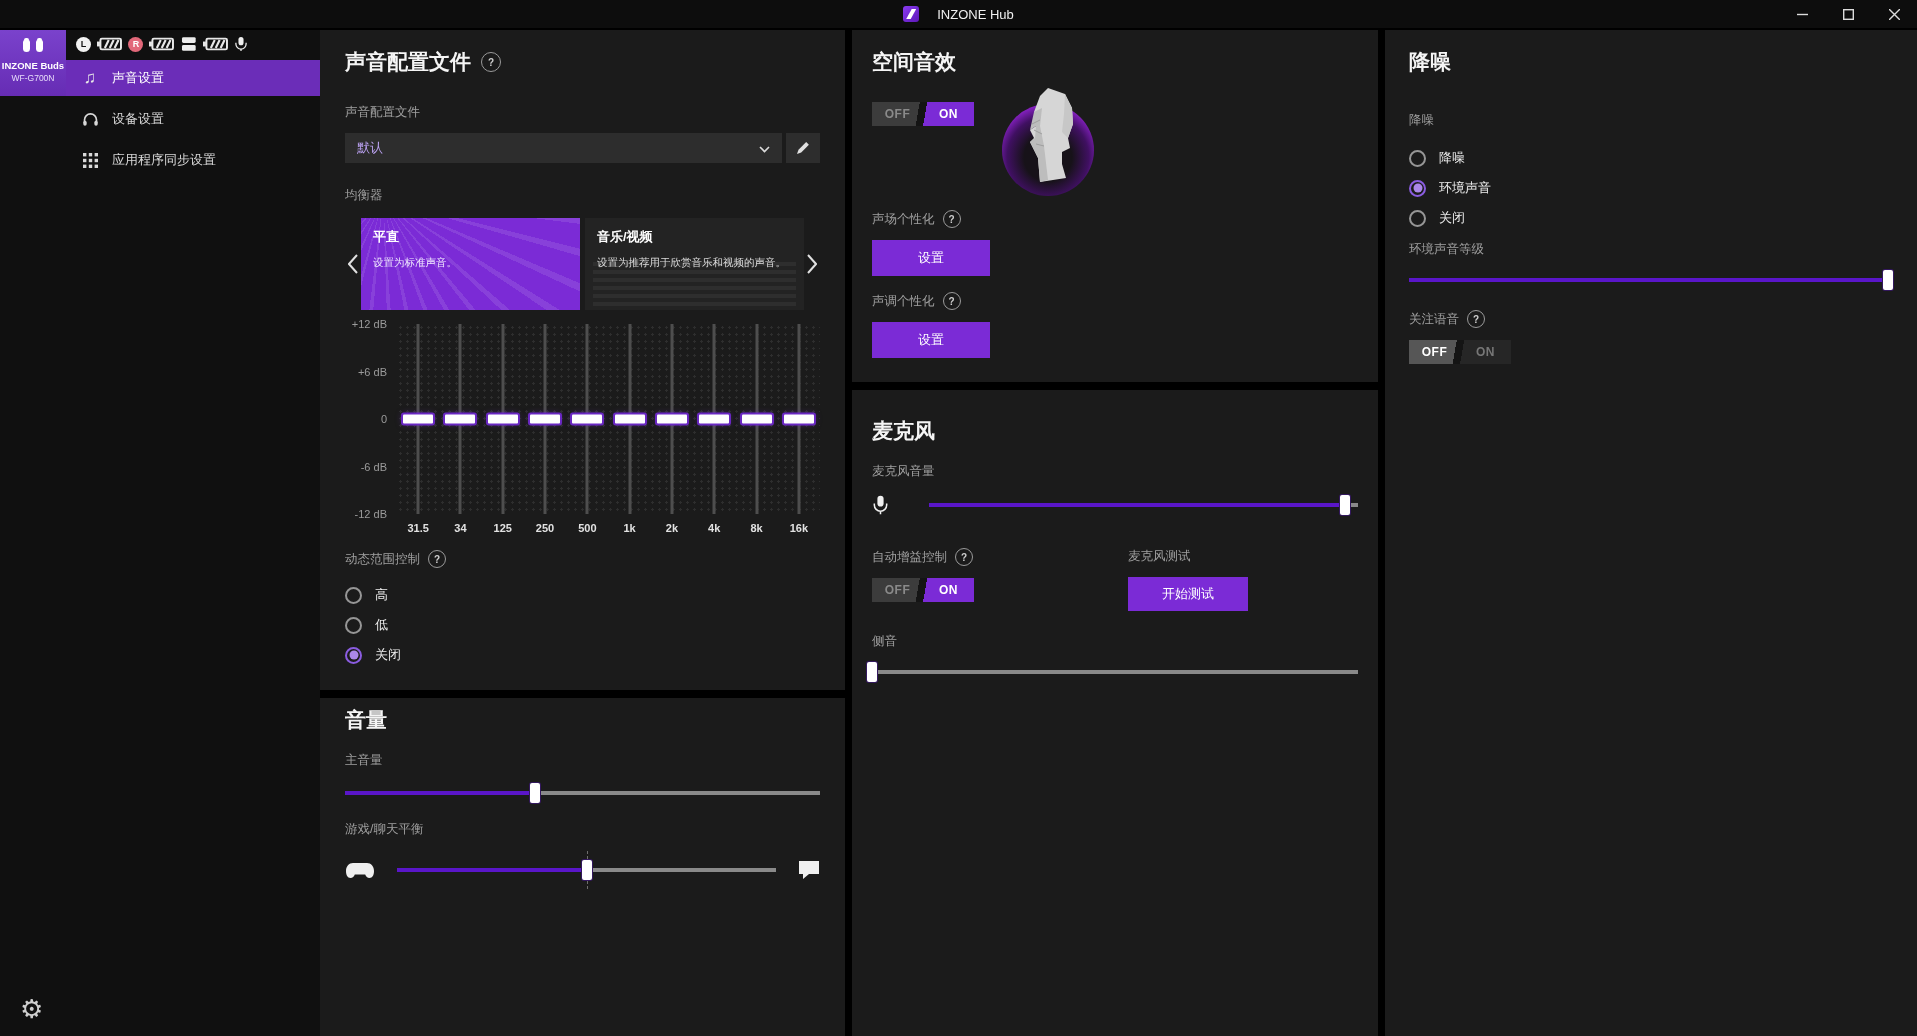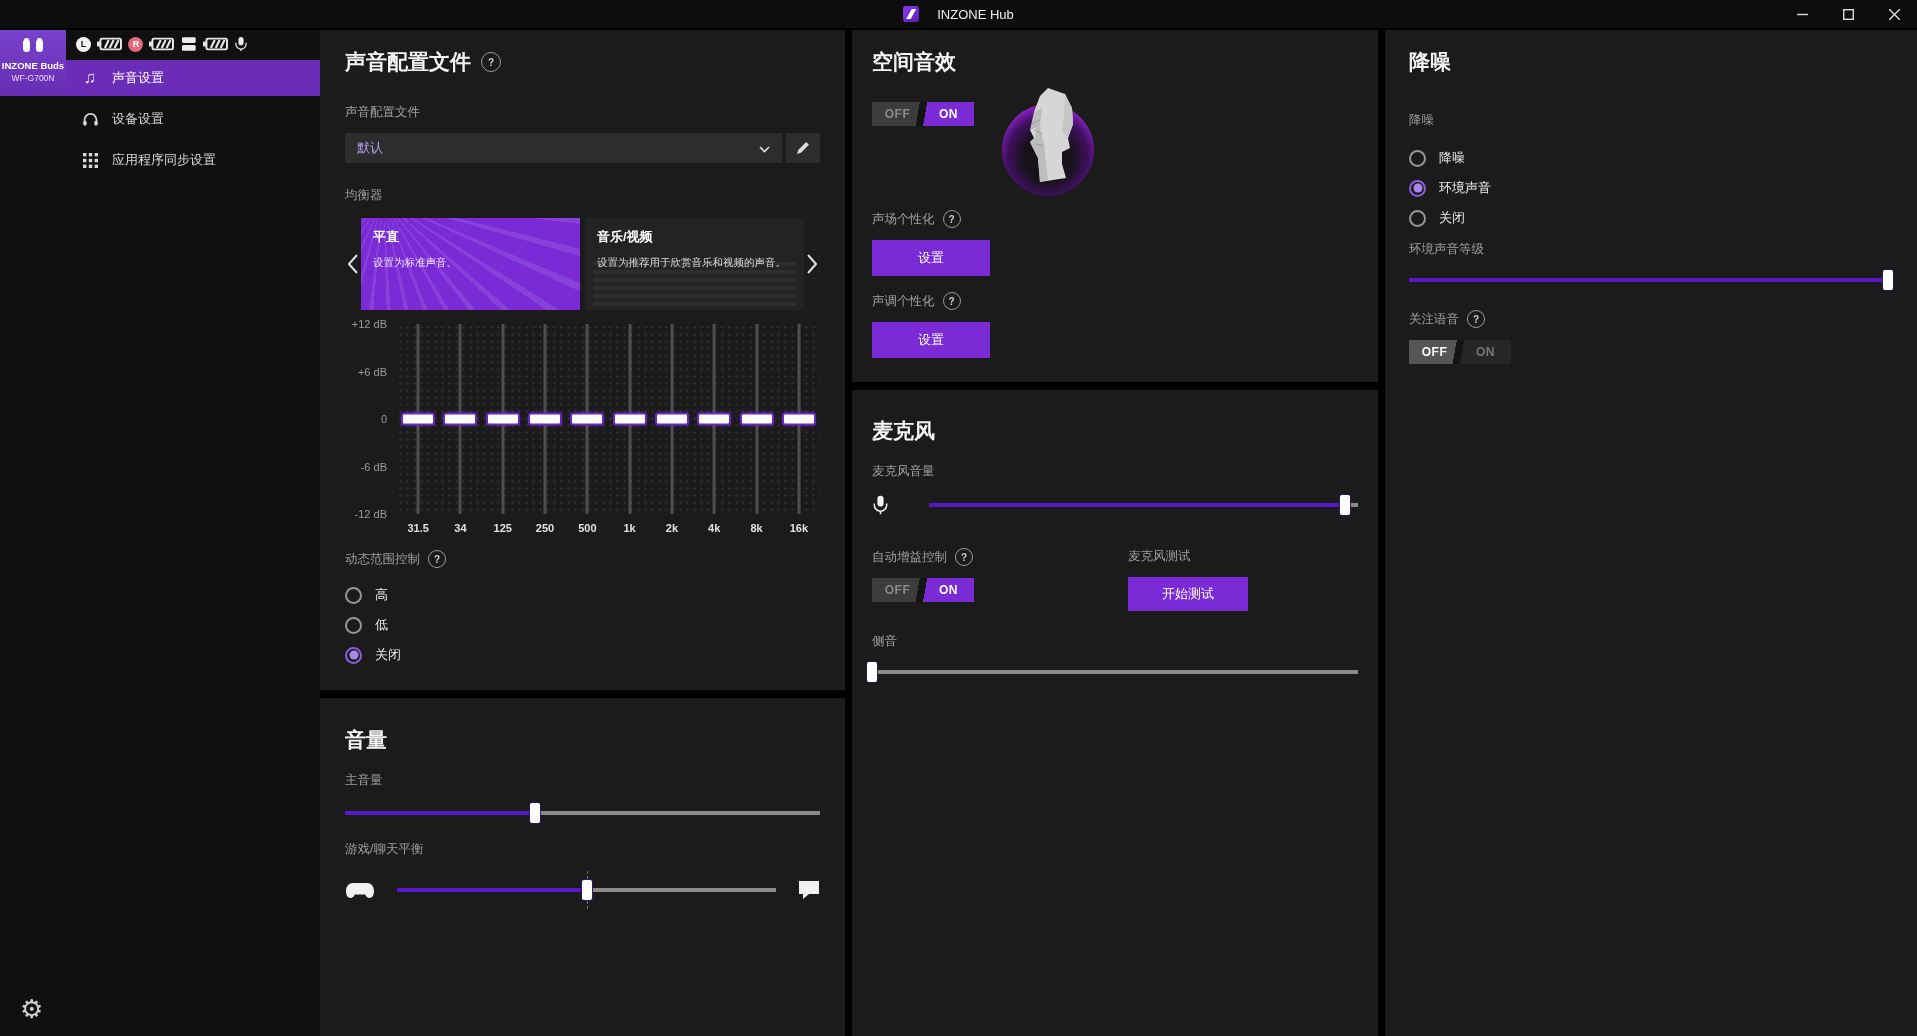--- a/index.html
+++ b/index.html
@@ -336,21 +336,21 @@
         <span class="rlbl">低</span>
       </div>
       <div class="radio-row">
         <span class="radio selected"></span>
         <span class="rlbl">关闭</span>
       </div>
     </div>
   </div>
 
   <div class="panel panel-volume">
-    <div class="h1" style="margin-top:28px;">音量</div>
+    <div class="h1" style="margin-top:8px;">音量</div>
     <div class="lbl" style="margin-top:18px;">主音量</div>
     <div class="slider" style="margin-top:14px;">
       <div class="track">
         <div class="fill" style="width: 40%;"></div>
       </div>
       <div class="handle" style="left: 40%;"></div>
     </div>
     <div class="lbl" style="margin-top:18px;">游戏/聊天平衡</div>
     <div class="icon-row" style="margin-top:14px;height:36px;">
       <svg width="30" height="20" viewBox="0 0 30 20">

